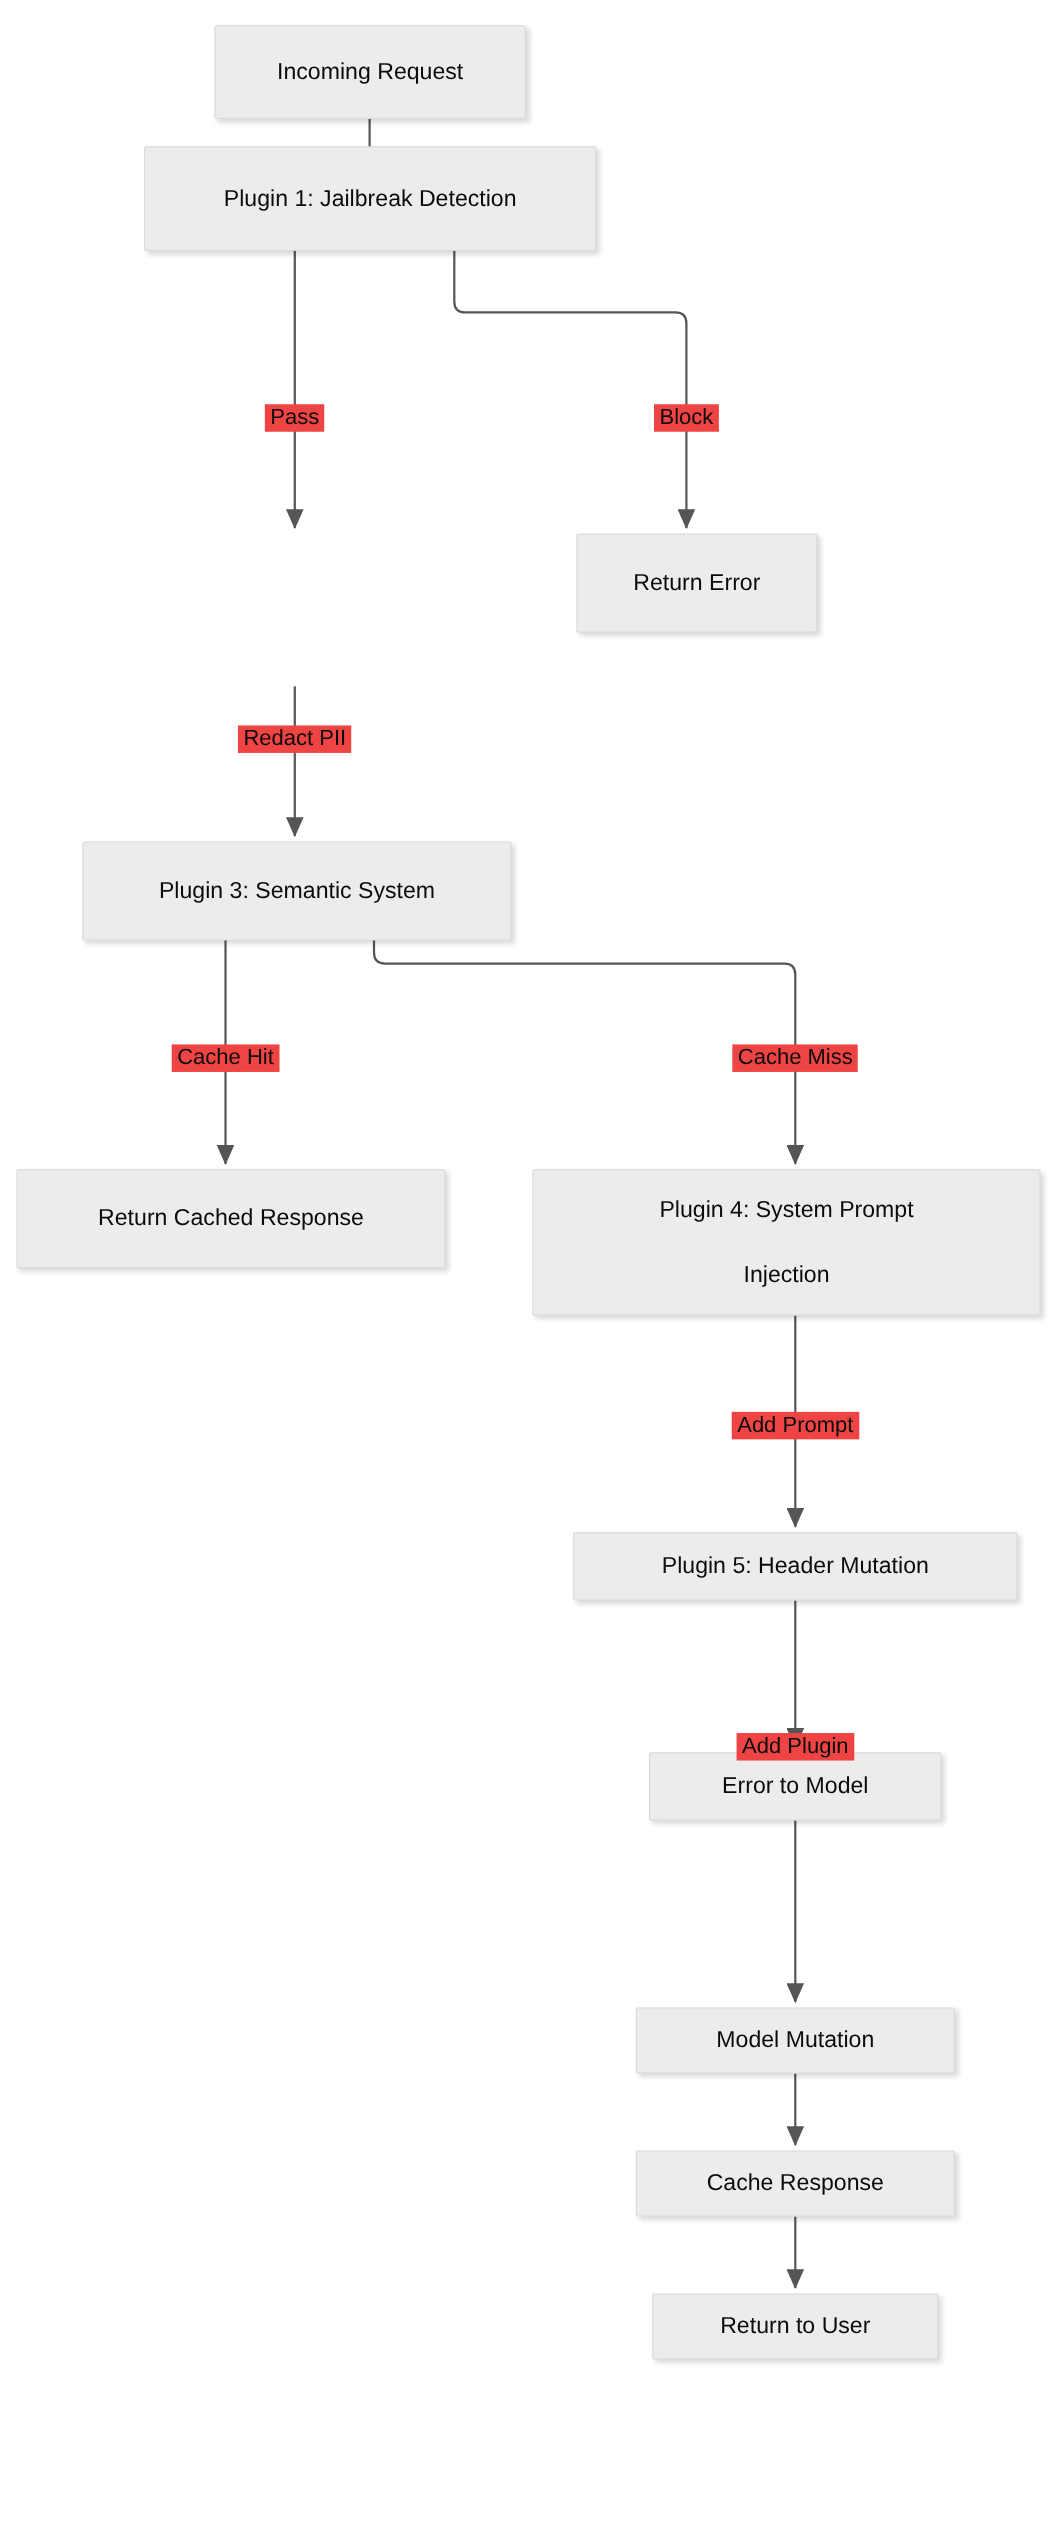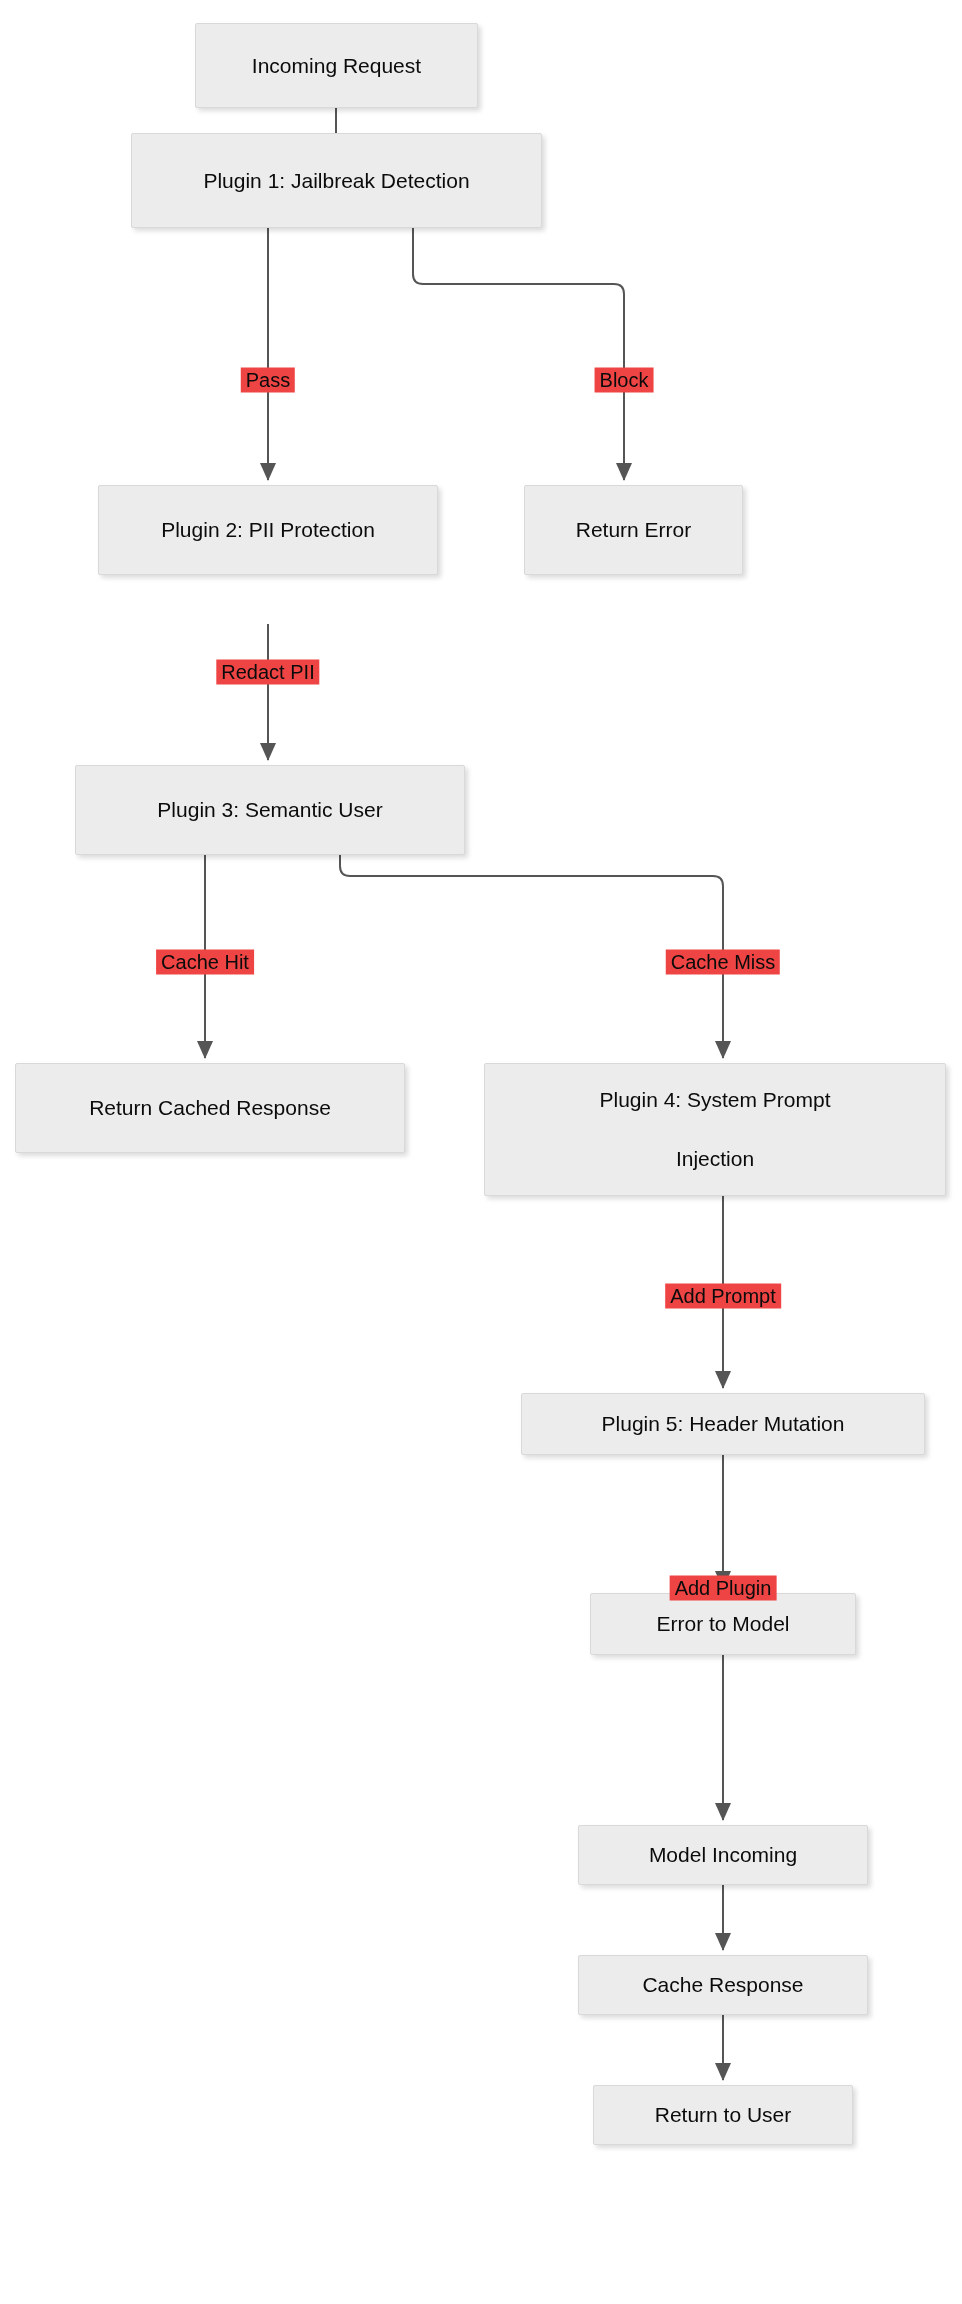--- a/index.html
+++ b/index.html
@@ -99,51 +99,48 @@
   </svg>
 
   <div class="node" style="left:195px; top:23px; width:283px; height:85px;">
     <span>Incoming Request</span>
   </div>
 
   <div class="node" style="left:131px; top:133px; width:411px; height:95px;">
     <span>Plugin 1: Jailbreak Detection</span>
   </div>
 
-  <div class="node" style="left:98px; top:485px; width:340px; height:90px;">
-    <span>Plugin 2: PII Protection</span>
-  </div>
 
   <div class="node" style="left:524px; top:485px; width:219px; height:90px;">
     <span>Return Error</span>
   </div>
 
   <div class="node" style="left:75px; top:765px; width:390px; height:90px;">
-    <span>Plugin 3: Semantic User</span>
+    <span>Plugin 3: Semantic System</span>
   </div>
 
   <div class="node" style="left:15px; top:1063px; width:390px; height:90px;">
     <span>Return Cached Response</span>
   </div>
 
   <div class="node" style="left:484px; top:1063px; width:462px; height:133px; flex-direction:column;gap:31px;">
     <span>Plugin 4: System Prompt</span>
     <span>Injection</span>
   </div>
 
   <div class="node" style="left:521px; top:1393px; width:404px; height:62px;">
     <span>Plugin 5: Header Mutation</span>
   </div>
 
   <div class="node" style="left:590px; top:1593px; width:266px; height:62px;">
     <span>Error to Model</span>
   </div>
 
   <div class="node" style="left:578px; top:1825px; width:290px; height:60px;">
-    <span>Model Incoming</span>
+    <span>Model Mutation</span>
   </div>
 
   <div class="node" style="left:593px; top:2085px; width:260px; height:60px;">
     <span>Return to User</span>
   </div>
 
   <div class="node" style="left:578px; top:1955px; width:290px; height:60px;">
     <span>Cache Response</span>
   </div>
 

